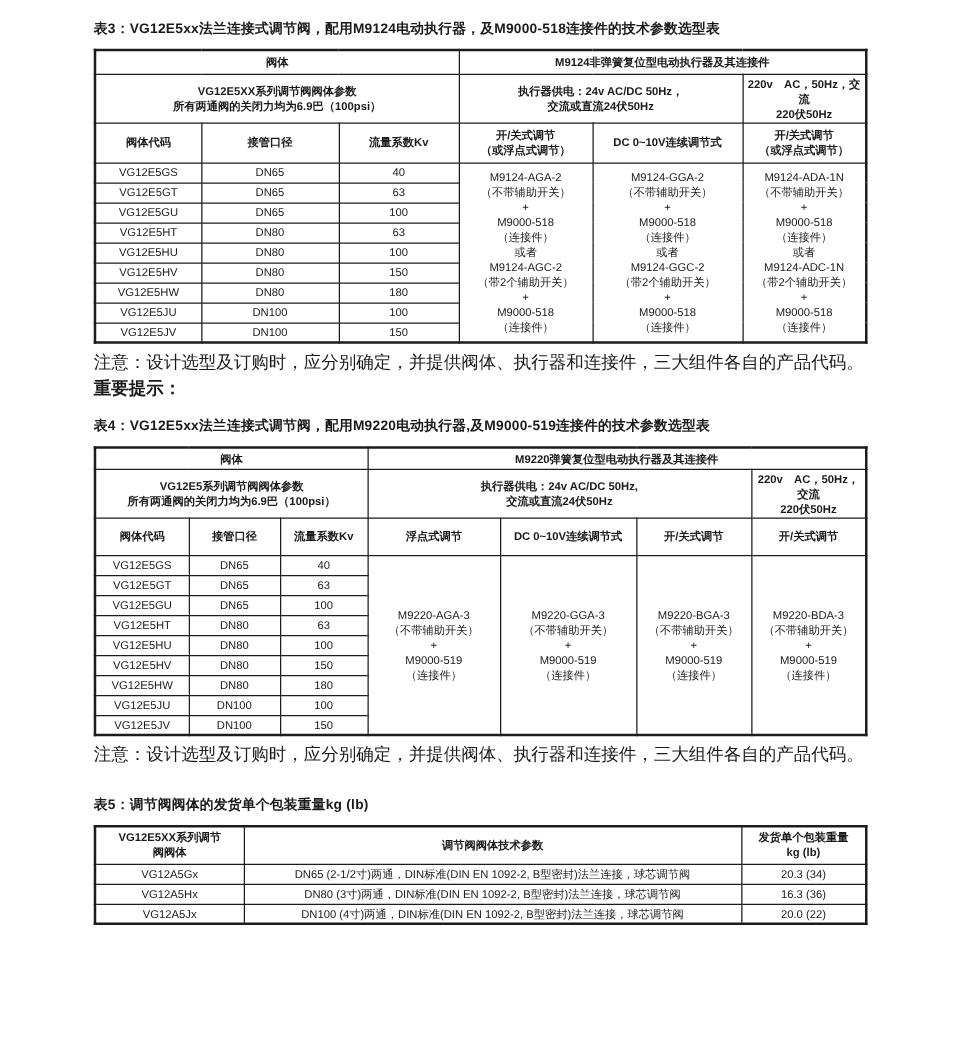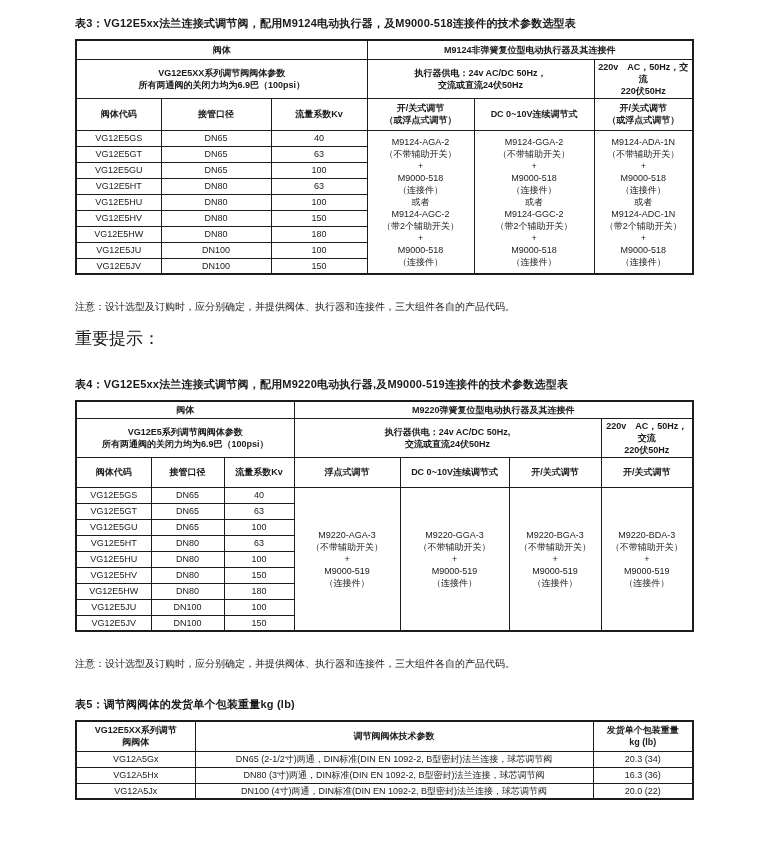--- a/index.html
+++ b/index.html
@@ -25,31 +25,31 @@
     border:1px solid #1c1c1c;
     text-align:center; vertical-align:middle;
     font-size:9px; line-height:12px; padding:1px 2px;
     overflow:hidden;
   }
   td.hd { font-weight:bold;margin-left:24px; }
   .pre { white-space:pre-line; }
   td.act { line-height:13px; }
 
   .note {
-    font-size:10px; line-height:11px; margin-top:26px;
-  }
-
-  .imp-title { font-size:17px; font-weight:normal; margin-top:20px; line-height:14px; }
+    font-size:14px; line-height:11px; margin-top:9px;
+  }
+
+  .imp-title { font-size:14px; font-weight:bold; margin-top:8px; line-height:14px; }
   .imp-box {
     margin-top:5px; border:2px solid #1c1c1c;
     padding:3px 6px; font-size:10.5px; font-weight:bold; line-height:20px;
     text-align:justify;
   }
 
-  .mt-t4 { margin-top:32px; }
+  .mt-t4 { margin-top:18px; }
   .mt-t5 { margin-top:29px; }
 </style>
 </head>
 <body>
 
 <div class="page">
 
   <h2 class="tbl-title">表3：VG12E5xx法兰连接式调节阀，配用M9124电动执行器，及M9000-518连接件的技术参数选型表</h2>
 
   <table class="grid">

